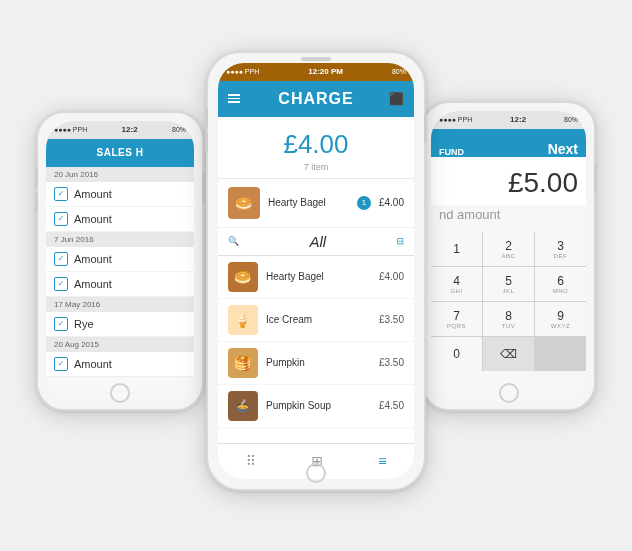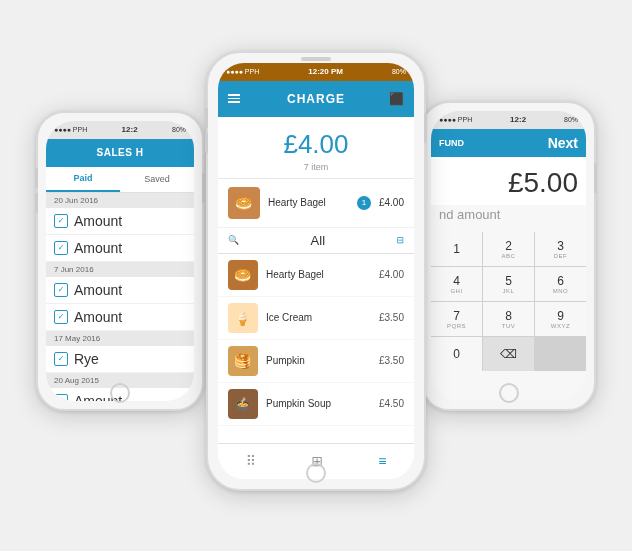--- a/index.html
+++ b/index.html
@@ -179,41 +179,41 @@
       flex-shrink: 0;
     }
 
     .checkbox-icon::after {
       content: '✓';
       font-size: 8px;
       color: #2196c4;
     }
 
     .left-item-label {
-      font-size: 14px;
+      font-size: 11px;
       color: #333;
     }
 
     
     .center-content {
       background: #fff;
       height: 100%;
     }
 
     .center-header {
       background: #2196c4;
       height: 36px;
       display: flex;
       align-items: center;
       justify-content: center;
       position: relative;
     }
 
     .center-header-title {
-      font-size: 12px;
+      font-size: 16px;
       font-weight: 700;
       color: #fff;
       letter-spacing: 1px;
     }
 
     .hamburger-icon {
       position: absolute;
       left: 10px;
       display: flex;
       flex-direction: column;
@@ -292,23 +292,24 @@
       gap: 6px;
     }
 
     .search-icon-sm {
       font-size: 9px;
       color: #999;
     }
 
     .search-all-label {
       flex: 1;
-      font-size: 13px;
+      font-size: 15px;
       color: #333;
       text-align: center;
+      font-style: italic;
     }
 
     .filter-icon {
       font-size: 9px;
       color: #2196c4;
     }
 
     .menu-list-item {
       display: flex;
       align-items: center;
@@ -353,21 +354,21 @@
     
     .right-content {
       background: #f7f7f7;
       height: 100%;
     }
 
     .right-header {
       background: #2196c4;
       height: 28px;
       display: flex;
-      align-items: center;
+      align-items: flex-end;
       justify-content: space-between;
       padding: 0 8px;
     }
 
     .right-header-title {
       font-size: 9px;
       font-weight: 700;
       color: #fff;
     }
 
@@ -510,28 +511,20 @@
         <div class="status-bar light">
           <span class="status-bar-left">●●●● PPH</span>
           <span class="status-bar-center">12:2</span>
           <span class="status-bar-right">80%</span>
         </div>
 
         <div class="left-header">
           <span>SALES H</span>
         </div>
 
-        <div class="left-tabs">
-          <div class="left-tab active">
-            <span>Paid</span>
-          </div>
-          <div class="left-tab">
-            <span>Saved</span>
-          </div>
-        </div>
 
         <div class="left-section-header">20 Jun 2016</div>
         <div class="left-list-item">
           <div class="checkbox-icon"></div>
           <span class="left-item-label">Amount</span>
         </div>
         <div class="left-list-item">
           <div class="checkbox-icon"></div>
           <span class="left-item-label">Amount</span>
         </div>

